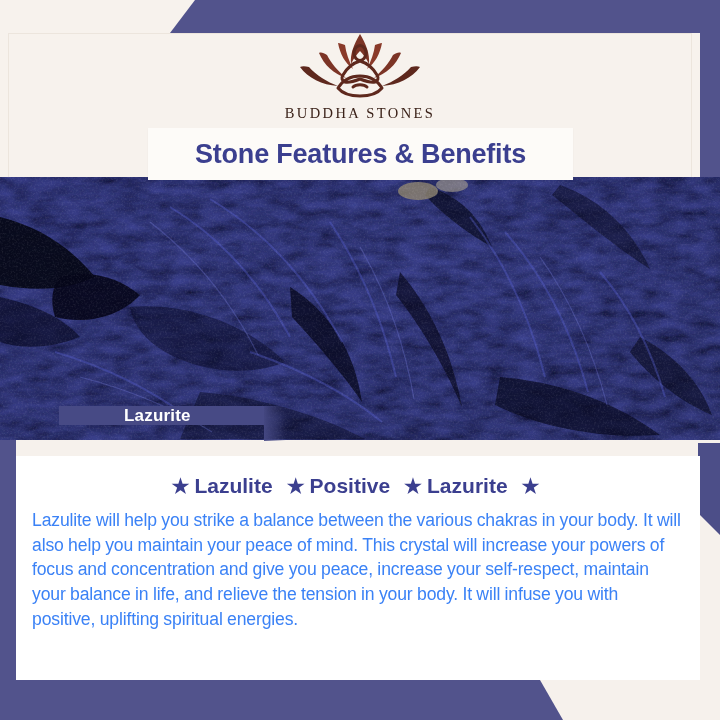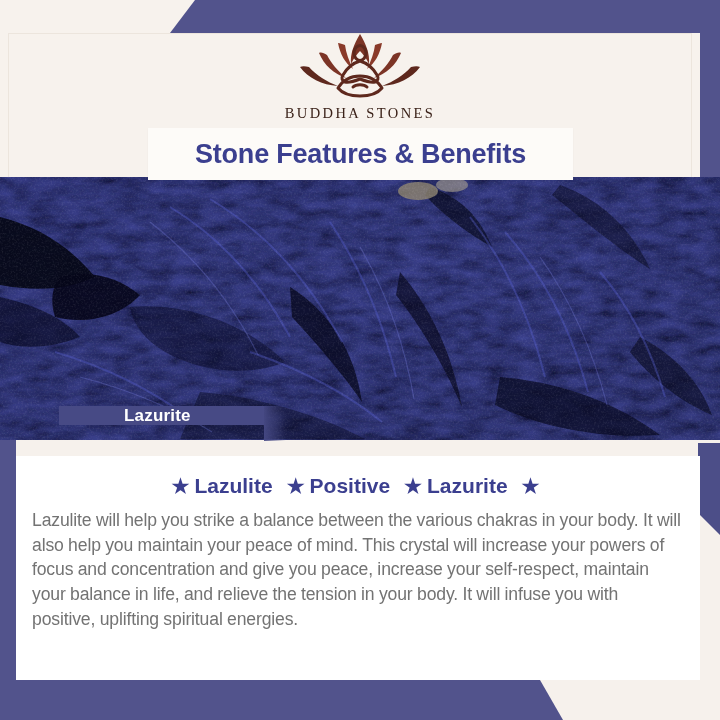--- a/index.html
+++ b/index.html
@@ -168,21 +168,21 @@
     line-height:1;
     color:#3b3f8f;
     margin-right:5px;
   }
   .benefit + .benefit { margin-left:14px; }
   .benefit:last-child .star { margin-right:1px; }
 
   .body-text {
     font-size:17.6px;
     line-height:1.40;
-    color:#737373;
+    color:#3b82f6;
     letter-spacing:-0.15px;
     text-align:left;
     word-spacing:-0.3px;
     padding-left:4px;
   }
 
   
   .bottom-band {
     position:absolute;
     left:0; bottom:0;

